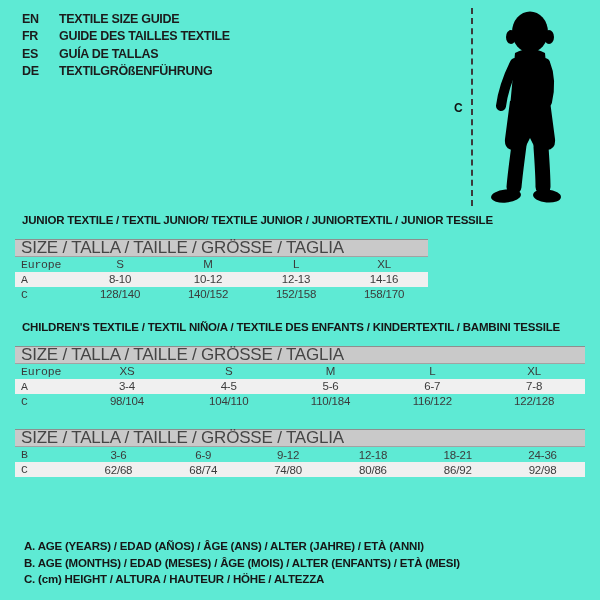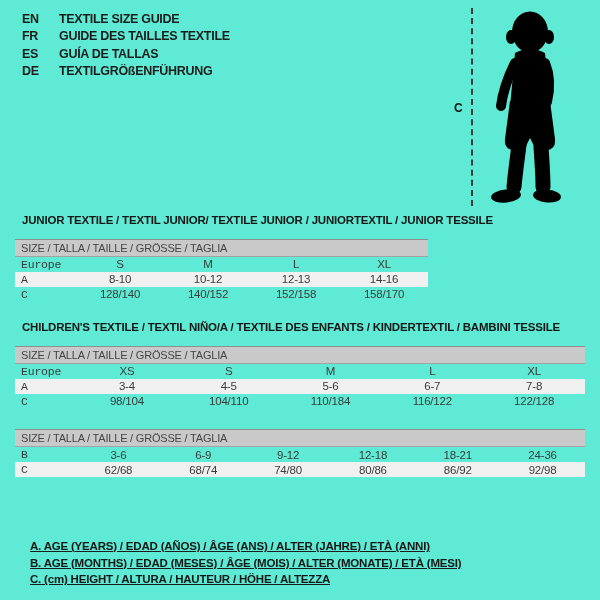--- a/index.html
+++ b/index.html
@@ -19,29 +19,29 @@
   .baby{position:absolute;left:44px;top:9px;width:92px;height:196px;}
   
   .section{position:absolute;left:15px;}
   .sec0{top:213px;width:413px;}
   .sec1{top:320px;width:570px;}
   .sec2{top:424px;width:570px;}
   .sec-title{margin-left:7px;font-weight:bold;font-size:11.5px;line-height:15.5px;
              letter-spacing:-0.2px;color:#161616;white-space:nowrap;}
   .size-bar{margin-top:10px;height:16px;line-height:16px;background:#c9c9c9;
             border-top:1px solid #8e8e8e;border-bottom:1px solid #a2a2a2;
-            color:#454545;font-size:11px;padding-left:6px;letter-spacing:-0.2px;}
+            color:#454545;font-size:17px;padding-left:6px;letter-spacing:-0.2px;}
   .sec2 .size-bar{margin-top:5px;}
   .size-table{width:100%;border-collapse:collapse;table-layout:fixed;
               font-size:11.5px;color:#3b3b3b;letter-spacing:-0.2px;}
   .size-table td{height:15px;text-align:center;padding:0;overflow:hidden;}
   .size-table td.lab{text-align:left;padding-left:6px;width:55px;font-family:Liberation Mono, monospace;}
   .size-table tr:nth-child(even){background:#f0f0f0;}
   
-  .legend{position:absolute;left:30px;top:538px;text-decoration:underline;}
+  .legend{position:absolute;left:24px;top:538px;}
   .legend-line{font-weight:bold;font-size:11.5px;line-height:16.5px;
                letter-spacing:-0.2px;color:#161616;white-space:nowrap;}
 </style>
 </head>
 <body>
 
 <div class="canvas">
 
   <div class="lang-block">
 
@@ -178,17 +178,17 @@
             <td>86/92</td>
             <td>92/98</td>
           </tr>
         </tbody>
       </table>
   </div>
 
   <div class="legend">
 
   <div class="legend-line">A. AGE (YEARS) / EDAD (AÑOS) / ÂGE (ANS) / ALTER (JAHRE) / ETÀ (ANNI)</div>
-      <div class="legend-line">B. AGE (MONTHS) / EDAD (MESES) / ÂGE (MOIS) / ALTER (MONATE) / ETÀ (MESI)</div>
+      <div class="legend-line">B. AGE (MONTHS) / EDAD (MESES) / ÂGE (MOIS) / ALTER (ENFANTS) / ETÀ (MESI)</div>
       <div class="legend-line">C. (cm) HEIGHT / ALTURA / HAUTEUR / HÖHE / ALTEZZA</div>
     </div>
 
 </div>
 
 </body></html>

